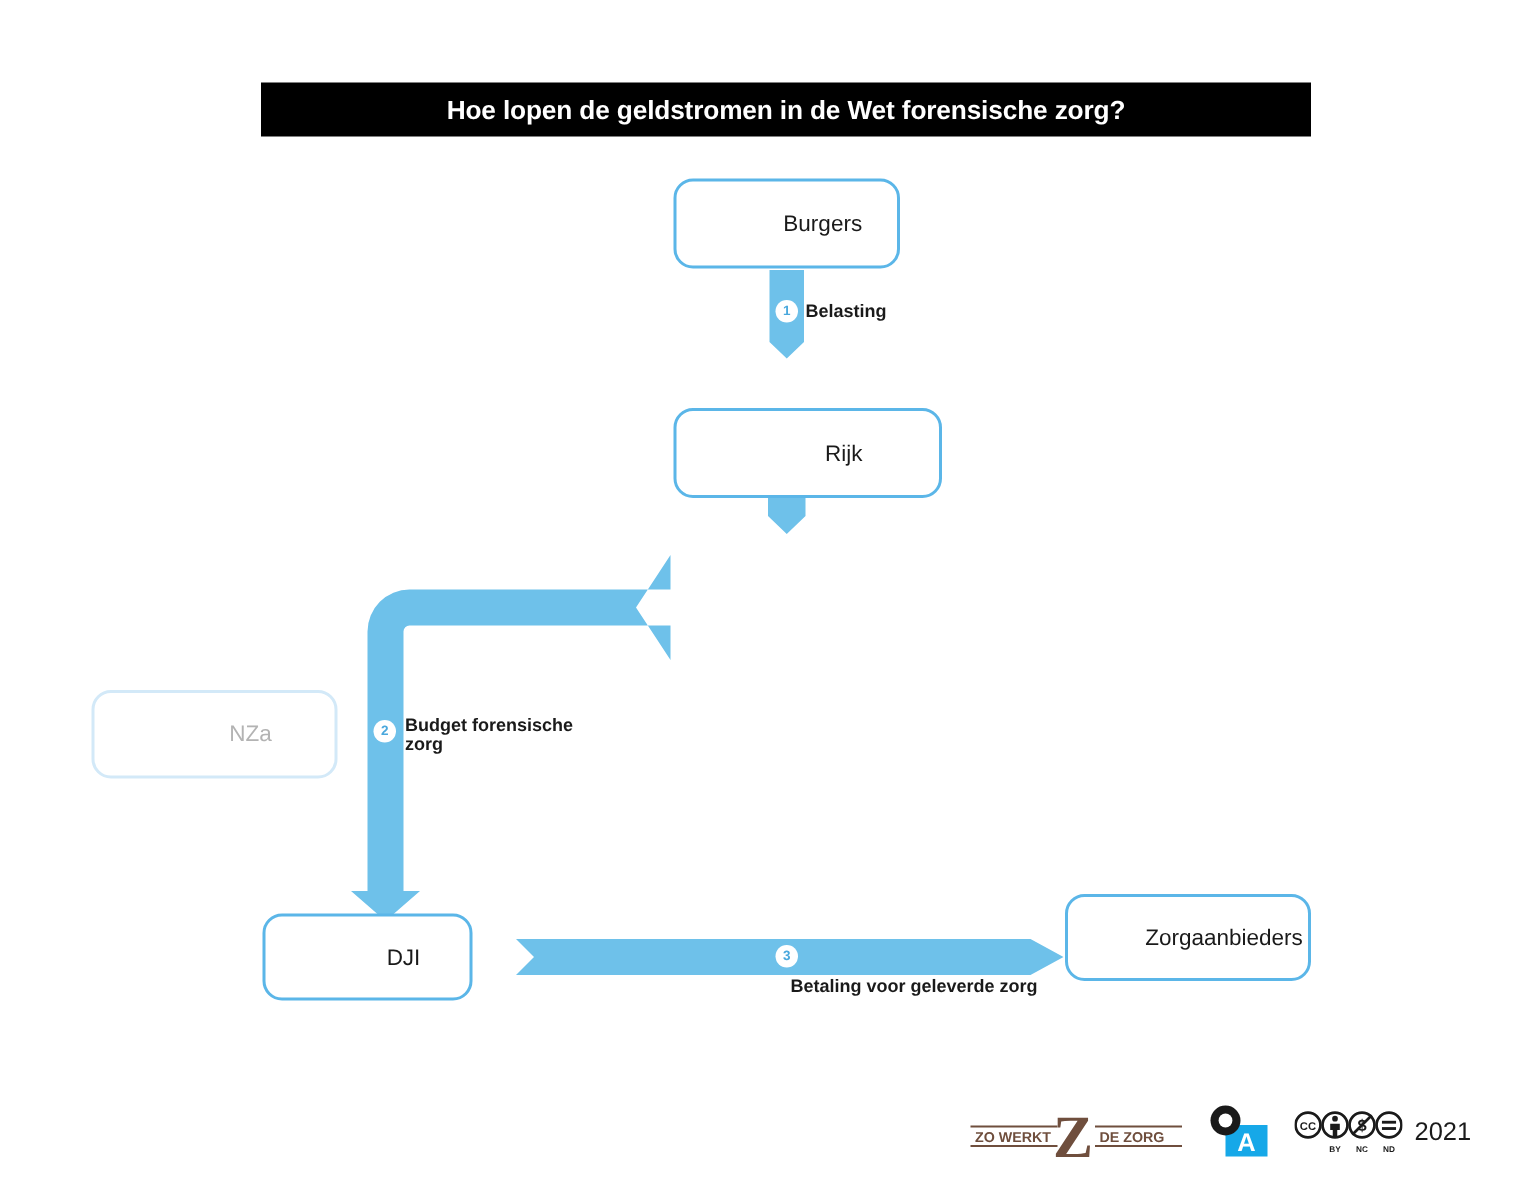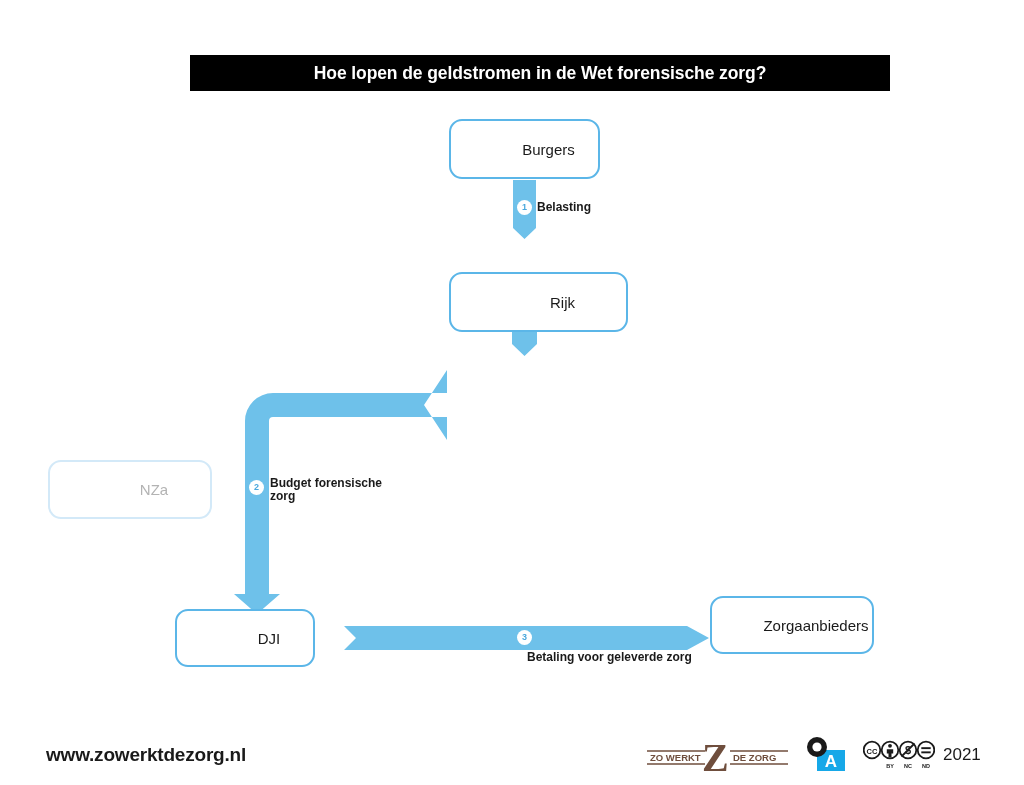--- a/index.html
+++ b/index.html
@@ -24,21 +24,20 @@
   .title-banner {
     position: absolute;
     left: 174px;
     top: 55px;
     width: 700px;
     height: 36px;
     background: #000000;
     display: flex;
     align-items: center;
     justify-content: center;
-    margin-left: 16px;
   }
   .title-banner .title-text {
     color: #ffffff;
     font-size: 17.5px;
     font-weight: bold;
     letter-spacing: -0.1px;
     white-space: nowrap;
   }
 
   
@@ -55,20 +54,21 @@
     padding-left: 48px;
   }
   .node .node-label {
     font-size: 15px;
     color: #1a1a1a;
     font-weight: normal;
     white-space: nowrap;
   }
   .node.faded {
     border-color: #d3e9f8;
+    margin-left: 13px;
   }
   .node.faded .node-label {
     color: #b3b3b3;
   }
 
   #node-burgers       { left: 449px; top: 119px; width: 151px; height: 60px; }
   #node-rijk          { left: 449px; top: 238px; width: 179px; height: 60px; margin-top: 34px; }
   #node-ministerie    { left: 449px; top: 355px; width: 151px; height: 59px; }
   #node-nza           { left: 48px;  top: 460px; width: 164px; height: 59px; }
   #node-dji           { left: 175px; top: 609px; width: 140px; height: 58px; }
@@ -220,21 +220,20 @@
   </div>
 
   <div class="badge" id="badge-1">1</div>
   <div class="badge" id="badge-2">2</div>
   <div class="badge" id="badge-3">3</div>
 
   <div class="flow-label" id="label-1">Belasting</div>
   <div class="flow-label" id="label-2">Budget forensische zorg</div>
   <div class="flow-label" id="label-3">Betaling voor geleverde zorg</div>
 
-  <div id="footer-url">www.zowerktdezorg.nl</div>
 
   <div id="footer-logos">
 
     <svg class="logo-zwdz" viewBox="0 0 145 35" xmlns="http://www.w3.org/2000/svg">
       <line x1="2" y1="13" x2="60" y2="13" stroke="#6f4e3d" stroke-width="1.3"></line>
       <line x1="2" y1="26" x2="60" y2="26" stroke="#6f4e3d" stroke-width="1.3"></line>
       <line x1="85" y1="13" x2="143" y2="13" stroke="#6f4e3d" stroke-width="1.3"></line>
       <line x1="85" y1="26" x2="143" y2="26" stroke="#6f4e3d" stroke-width="1.3"></line>
       <text x="5" y="23" font-family="'Liberation Sans', sans-serif" font-size="9.5" font-weight="bold" fill="#6f4e3d">ZO WERKT</text>
       <text x="88" y="23" font-family="'Liberation Sans', sans-serif" font-size="9.5" font-weight="bold" fill="#6f4e3d">DE ZORG</text>

